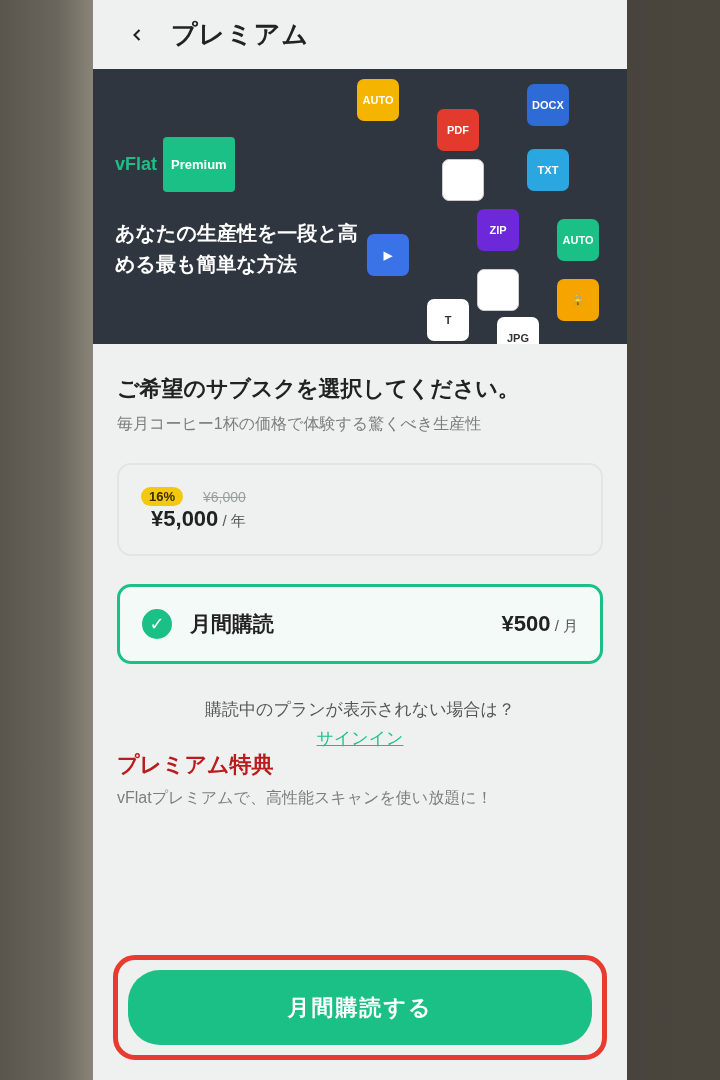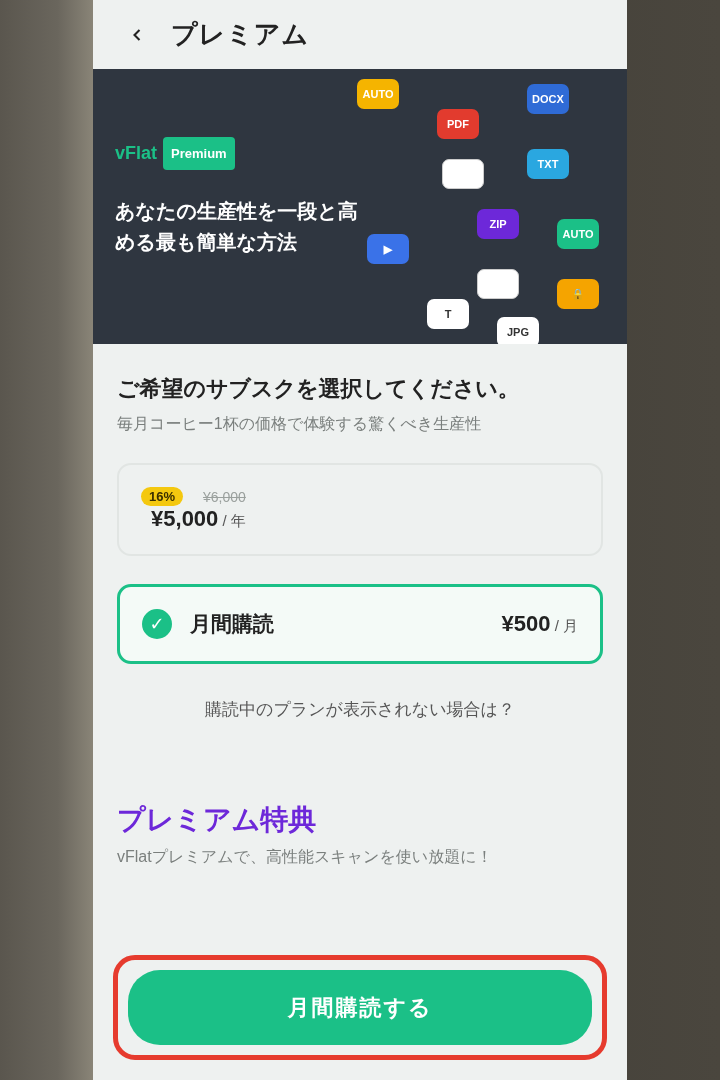--- a/index.html
+++ b/index.html
@@ -17,24 +17,24 @@
   }
   .topbar { display:flex; align-items:center; height:69px; padding:0 20px; }
   .back { width:48px; height:48px; display:flex; align-items:center; justify-content:center; color:#222; }
   .title { font-size:26px; font-weight:600; color:#222; margin-left:10px; letter-spacing:1px; }
   .hero {
     height:275px; background:#2f3640; position:relative; overflow:hidden; color:#fff;
     padding:28px 22px 0 22px;
   }
   .brand { display:flex; align-items:center; gap:6px; margin-top:40px; }
   .brand-name { color:#1bc087; font-weight:700; font-size:18px; }
-  .brand-badge { background:#1bc087; color:#fff; font-size:13px; font-weight:700; padding:9px 8px; border-radius:4px; }
+  .brand-badge { background:#1bc087; color:#fff; font-size:13px; font-weight:700; padding:20px 8px; border-radius:4px; }
   .hero-heading { font-size:20px; font-weight:600; line-height:1.55; margin-top:26px; max-width:260px; }
   .icon-field { position:absolute; right:0; top:0; width:300px; height:100%; pointer-events:none; }
-  .ficon { position:absolute; width:42px; height:30px; border-radius:7px; display:flex; align-items:center; justify-content:center; font-size:11px; font-weight:700; color:#fff; }
+  .ficon { position:absolute; width:42px; height:42px; border-radius:7px; display:flex; align-items:center; justify-content:center; font-size:11px; font-weight:700; color:#fff; }
   .content { padding:30px 24px 0 24px; flex:1; }
   .choose-title { font-size:22px; font-weight:700; color:#222; }
   .choose-sub { font-size:16px; color:#7a7f7d; margin-top:10px; }
   .plan {
     display:flex; align-items:center; justify-content:space-between;
     border:2px solid #e1e5e3; border-radius:14px; padding:22px 22px; margin-top:28px;
     background:#eef1f0;
   }
   .plan.selected { border-color:#1bc087; border-width:3px; background:#f4faf7; }
   .plan-left { display:flex; align-items:center; gap:18px; }
@@ -42,21 +42,21 @@
   .radio.checked { background:#1bc087; border-color:#1bc087; display:flex; align-items:center; justify-content:center; color:#fff; font-size:18px; }
   .plan-name { font-size:21px; font-weight:600; color:#222; }
   .plan-right { text-align:right; }
   .disc-row { display:flex; align-items:center; justify-content:flex-end; gap:20px; }
   .disc-badge { background:#f4c80f; color:#3a2e00; font-size:13px; font-weight:700; padding:2px 8px; border-radius:10px; }
   .orig { font-size:14px; color:#9aa09d; text-decoration:line-through; }
   .price { font-size:22px; font-weight:700; color:#222; }
   .per { font-size:15px; font-weight:500; color:#555; }
   .missing { text-align:center; margin-top:34px; font-size:17px; color:#555; }
   .signin { display:block; text-align:center; color:#1bc087; text-decoration:underline; font-size:17px; margin-top:6px; }
-  .benefits-title { font-size:28px; font-weight:700; color:#6d28d9; margin-top:80px; }
+  .benefits-title { font-size:22px; font-weight:700; color:#b91c1c; }
   .benefits-sub { font-size:16px; color:#7a7f7d; margin-top:8px; }
   .cta-wrap {
     position:absolute; left:20px; right:20px; bottom:20px;
     border:5px solid #e63b2e; border-radius:22px; padding:10px 10px;
   }
   .cta {
     width:100%; height:75px; background:#1bc087; border:none; border-radius:32px;
     color:#fff; font-size:22px; font-weight:700; letter-spacing:2px;
   }
 </style>
@@ -117,20 +117,21 @@
       <div class="plan-left">
         <div class="radio checked">✓</div>
         <div class="plan-name">月間購読</div>
       </div>
       <div class="plan-right">
         <span class="price">¥500</span><span class="per"> / 月</span>
       </div>
     </div>
 
     <div class="missing">購読中のプランが表示されない場合は？</div>
+    <a class="signin">サインイン</a>
 
     <div class="benefits-title">プレミアム特典</div>
     <div class="benefits-sub">vFlatプレミアムで、高性能スキャンを使い放題に！</div>
   </div>
 
   <div class="cta-wrap">
     <button class="cta">月間購読する</button>
   </div>
 
 </div>

